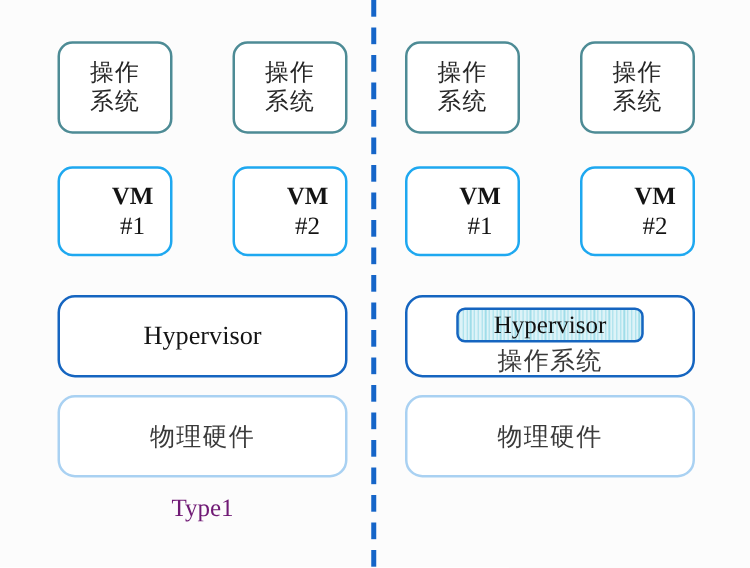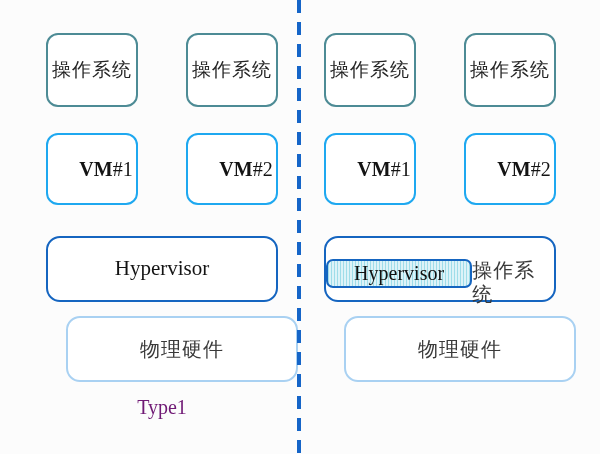--- a/index.html
+++ b/index.html
@@ -30,21 +30,21 @@
     );
     background-size: 4px 22px;
     background-repeat: repeat-y;
   }
 
   
   .box {
     position: absolute;
     box-sizing: border-box;
     display: flex;
-    flex-direction: row;
+    flex-direction: column;
     align-items: center;
     justify-content: center;
     border-radius: 12px;
     background: #ffffff;
     color: #1a1a1a;
     line-height: 1.22;
     text-align: left;
     white-space: pre-line;
   }
 
@@ -75,36 +75,35 @@
     color: #141414;
   }
 
   .box-hw {
     border: 2px solid #a9d1f2;
     border-radius: 14px;
     font-family: "DejaVu Sans", "Liberation Sans", sans-serif;
     font-size: 20px;
     color: #3a3a3a;
     letter-spacing: 1px;
-    margin-left: 20px;
   }
 
   
   .box-host {
     border: 2px solid #1565c0;
     border-radius: 14px;
     justify-content: flex-start;
     padding-top: 8px;
   }
   .host-os-label {
     font-family: "DejaVu Sans", "Liberation Sans", sans-serif;
     font-size: 20px;
     color: #3a3a3a;
     letter-spacing: 1px;
-    margin-top: 18px;
+    margin-top: 2px;
   }
 
   
   .chip-hyper {
     box-sizing: border-box;
     width: 150px;
     height: 29px;
     border: 2px solid #1565c0;
     border-radius: 7px;
     display: flex;

